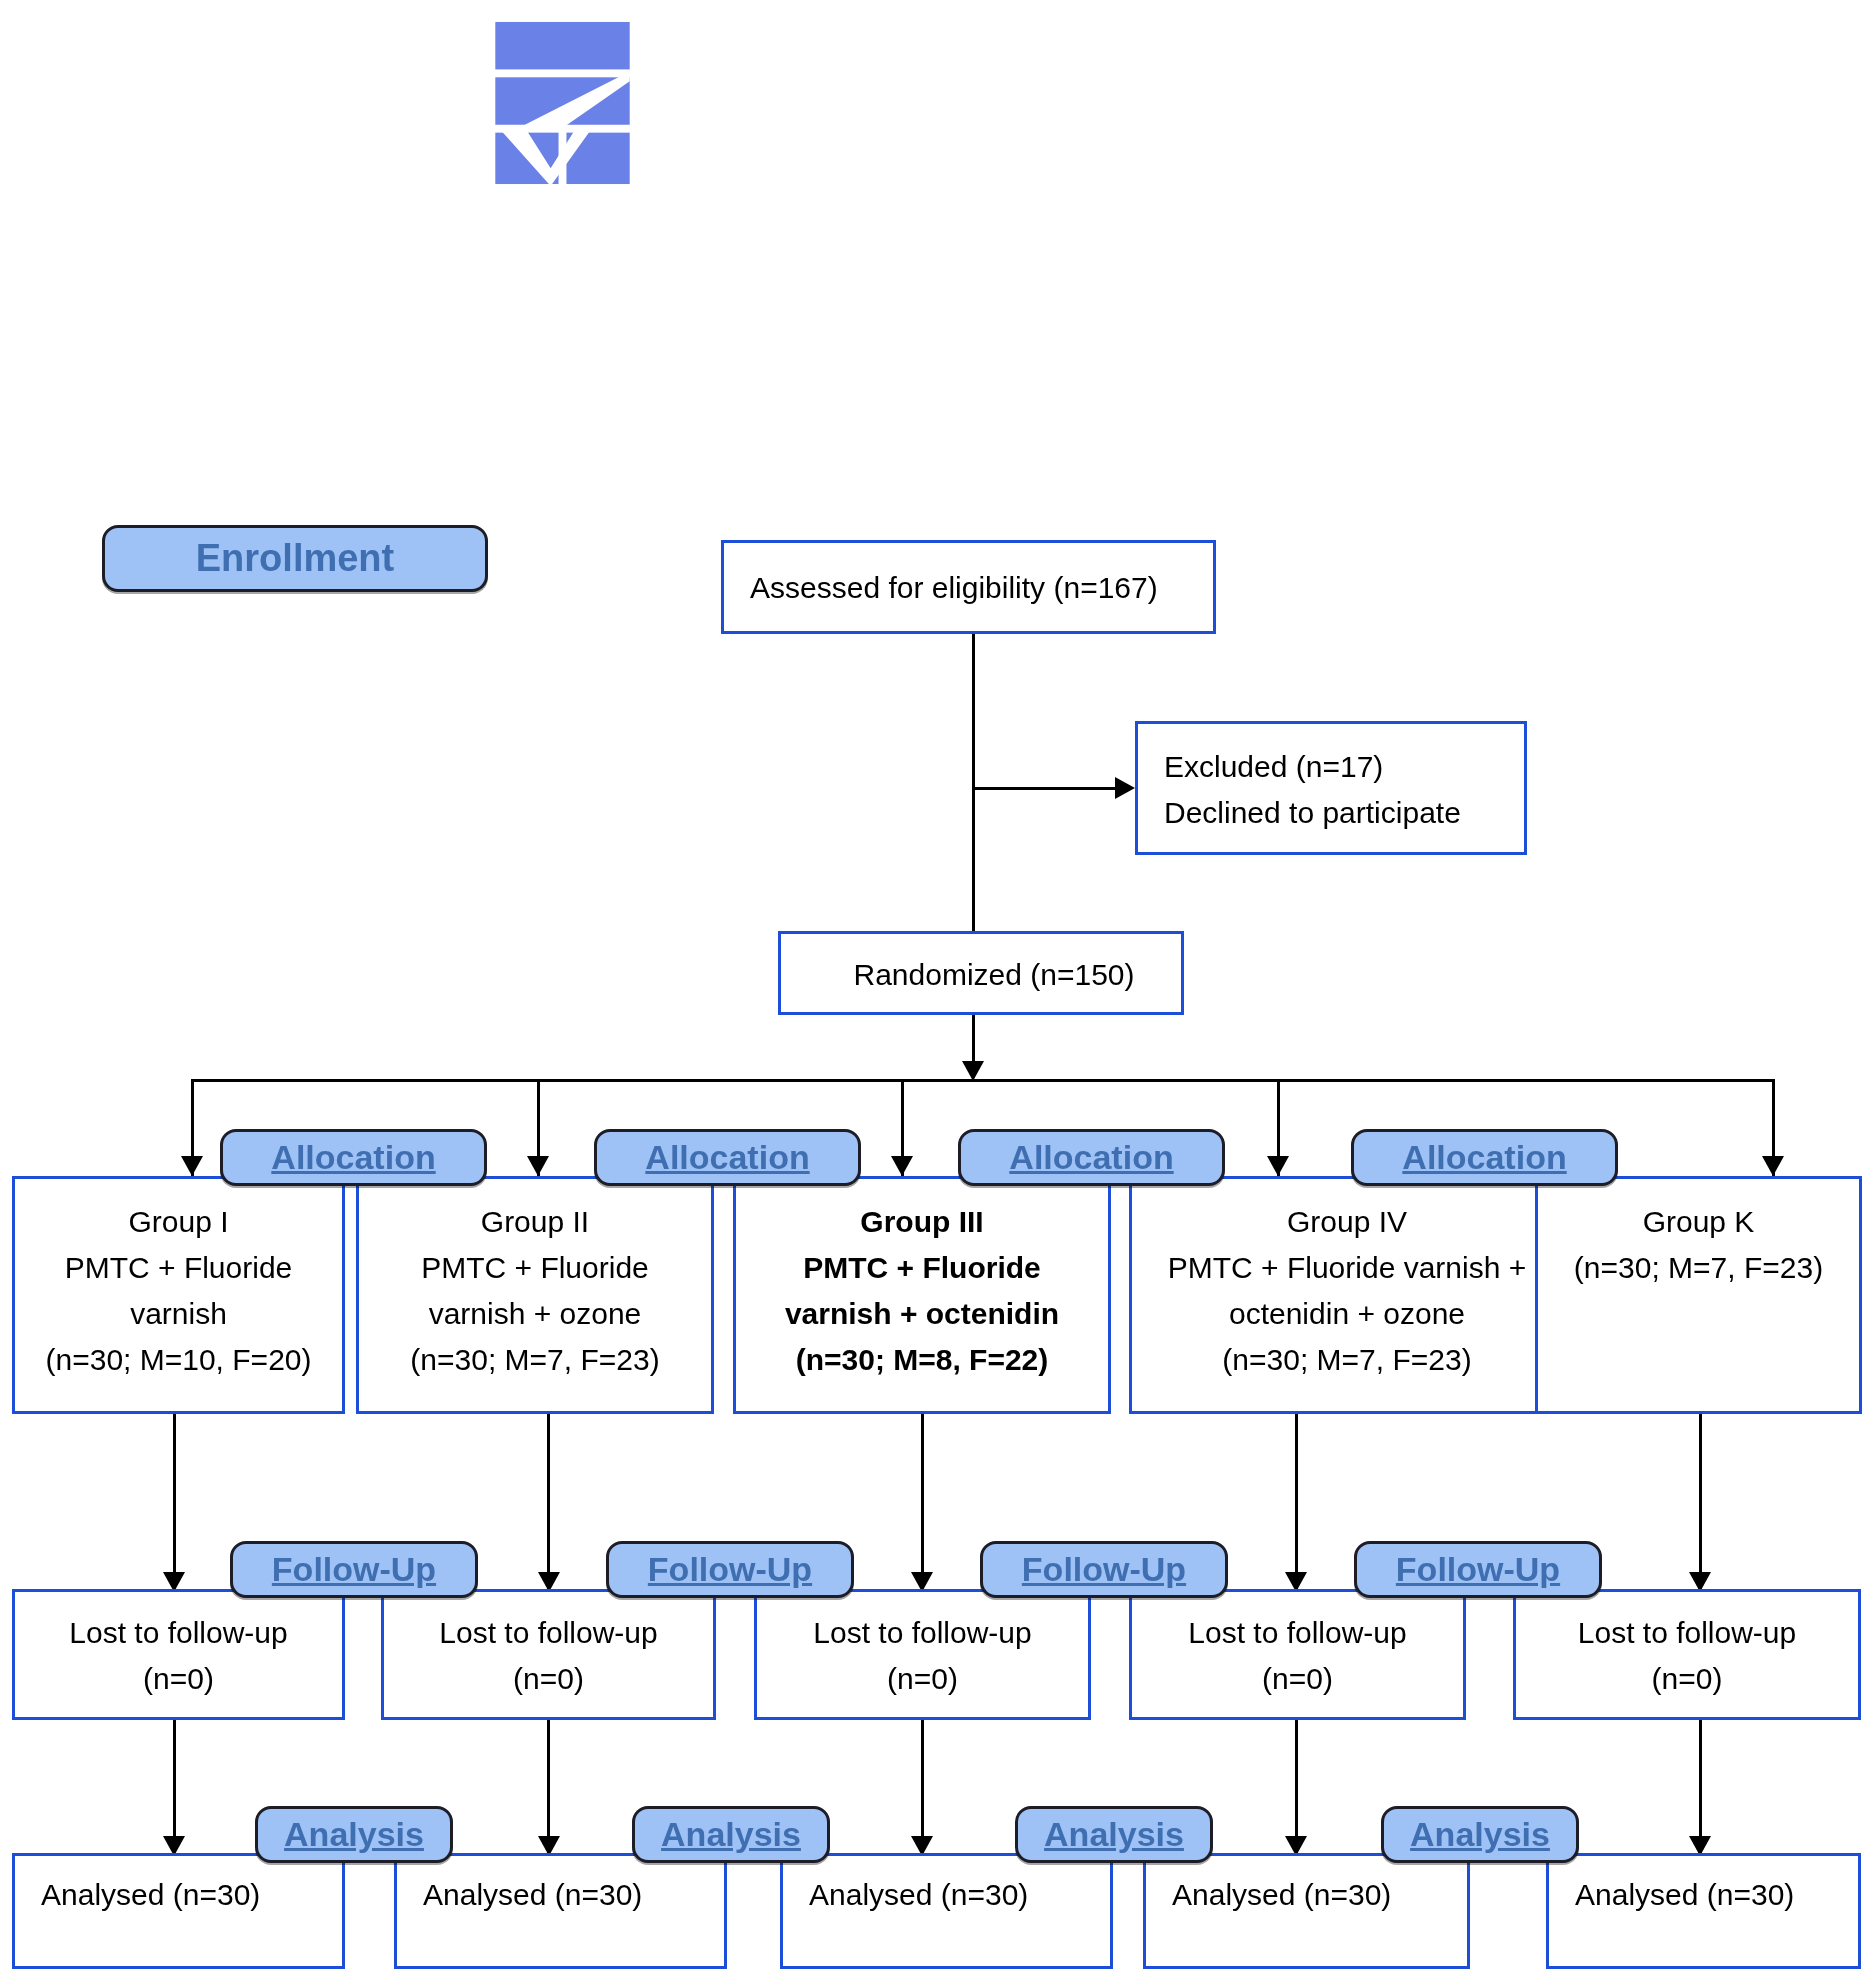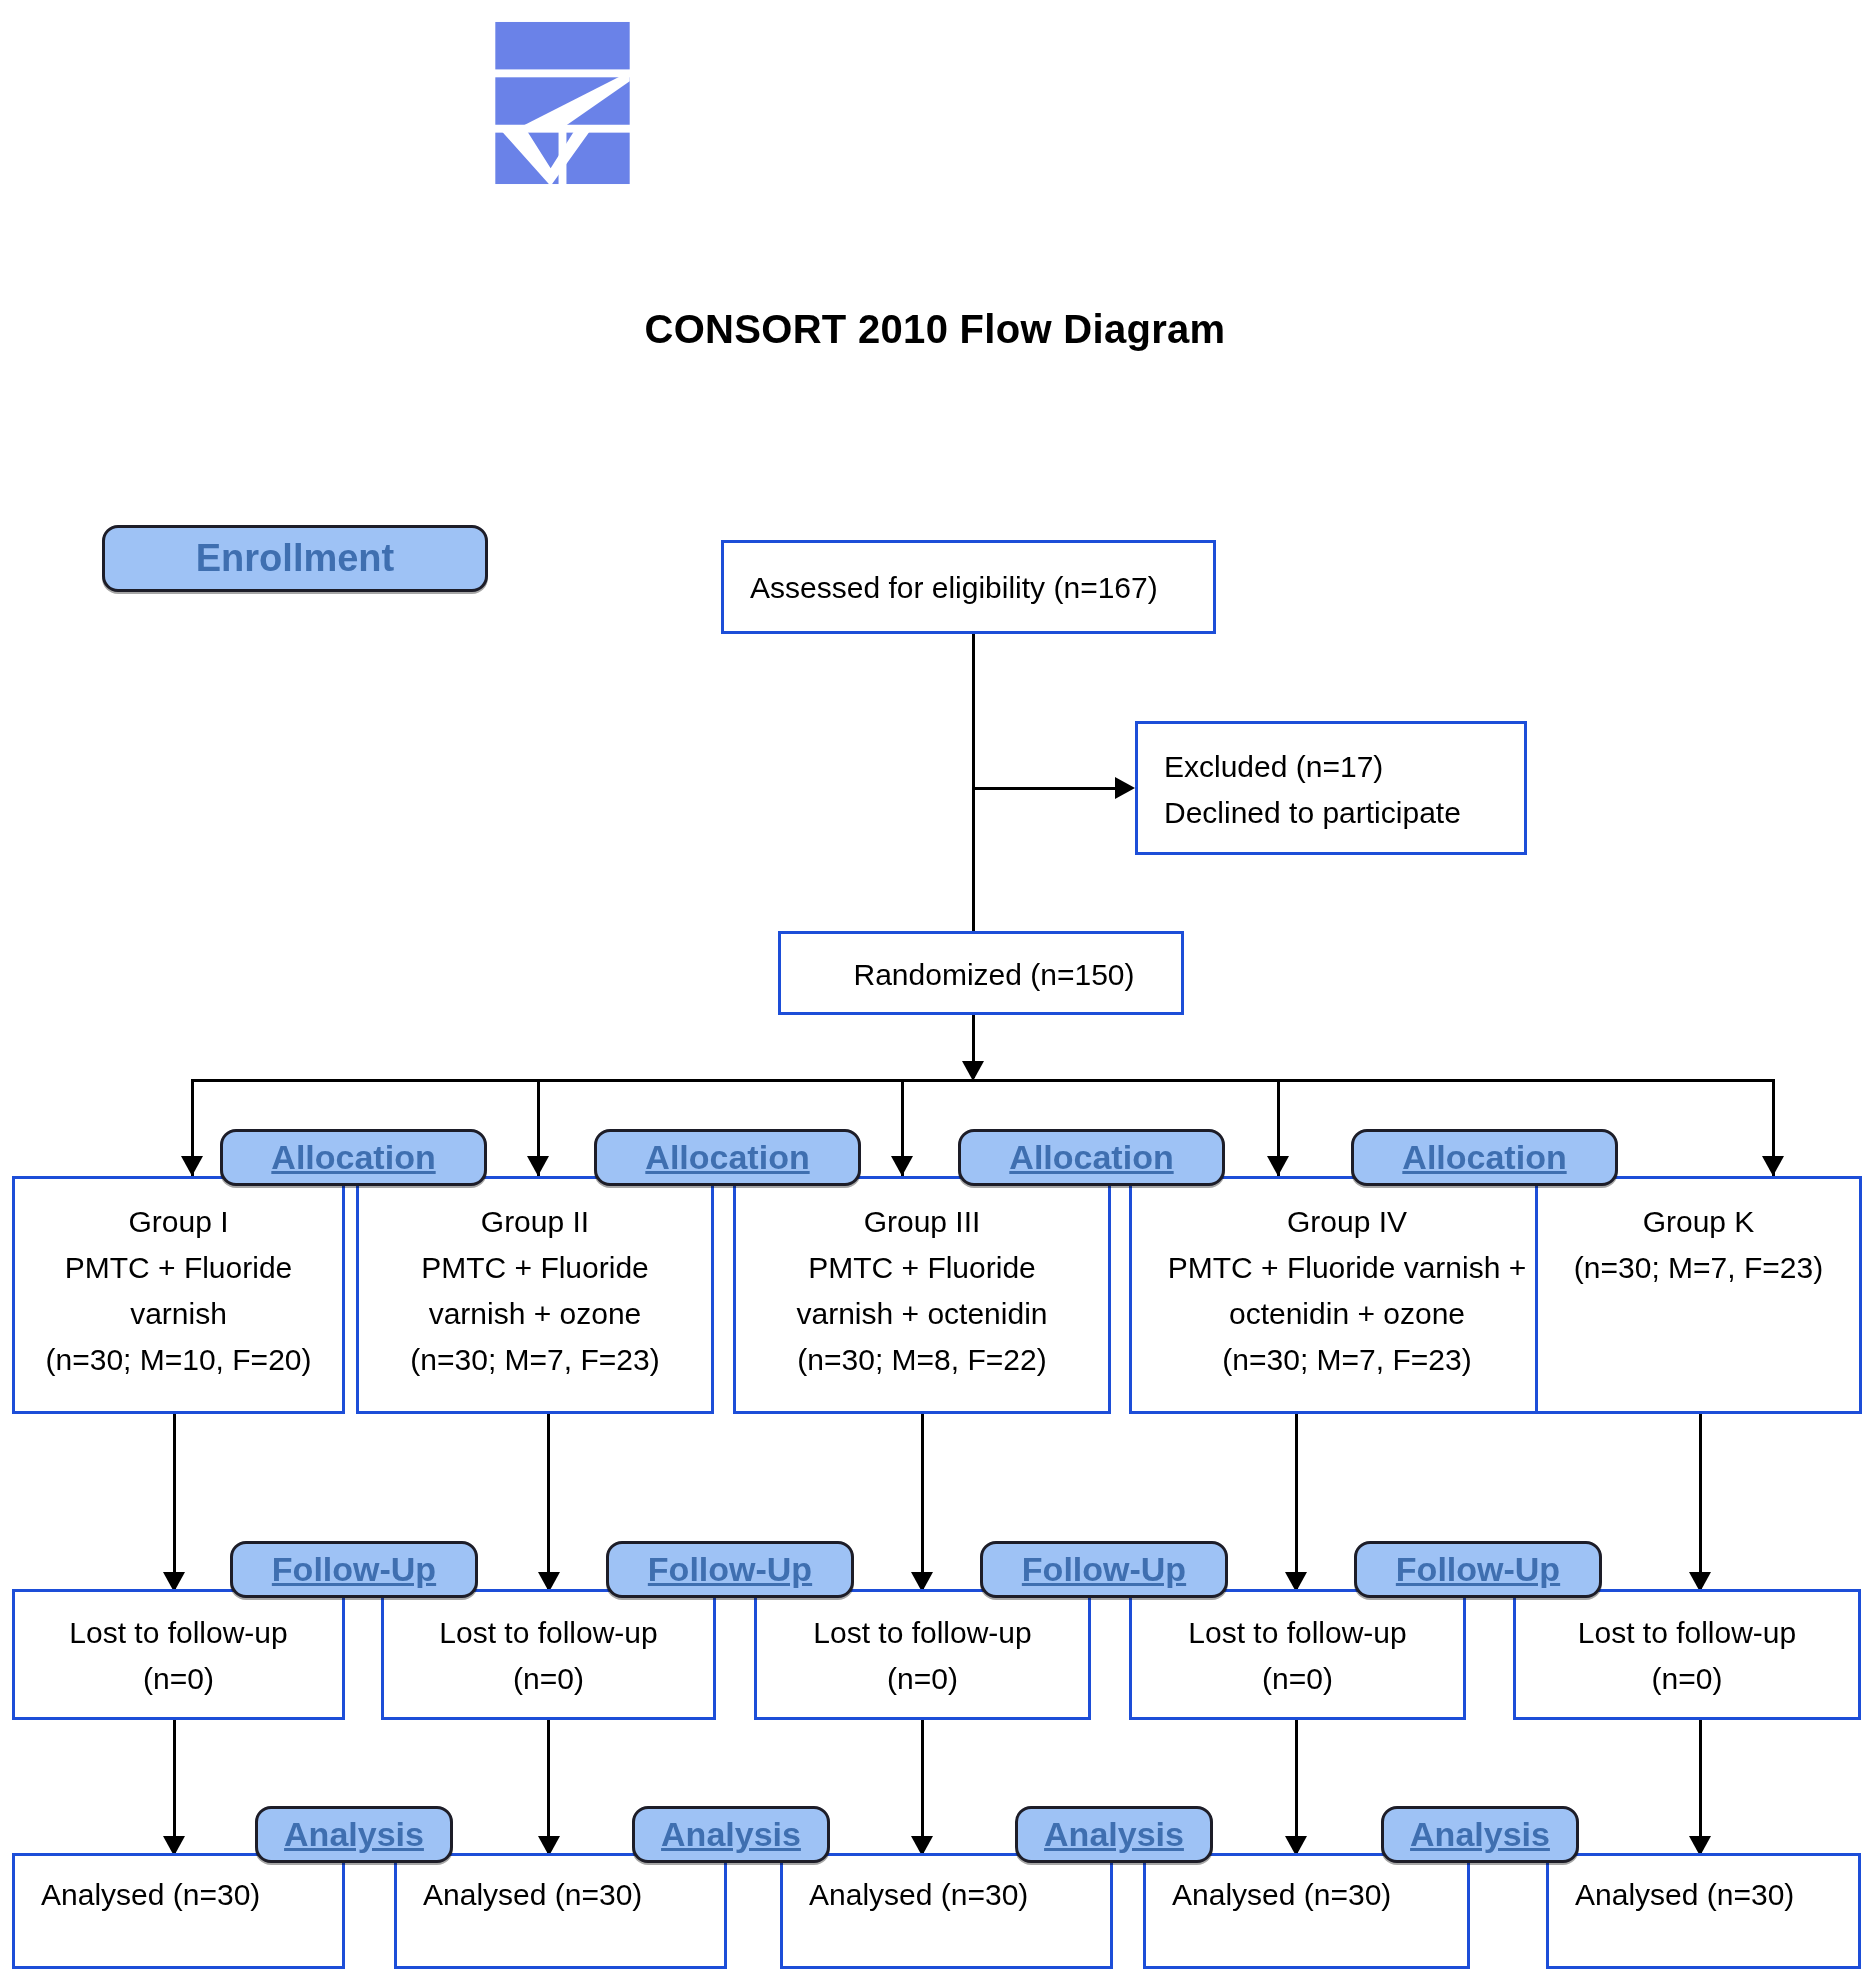--- a/index.html
+++ b/index.html
@@ -159,21 +159,20 @@
     <svg class="logo-mark" viewBox="0 0 140 168">
       <rect x="2" y="2" width="136" height="48" fill="#6A82E8"></rect>
       <rect x="2" y="58" width="136" height="48" fill="#6A82E8"></rect>
       <rect x="2" y="114" width="136" height="52" fill="#6A82E8"></rect>
       <path d="M 138 52 L 138 62 L 66 112 L 20 112 Z" fill="#ffffff"></path>
       <path d="M 8 112 L 34 112 L 58 150 L 82 112 L 98 112 L 58 168 Z" fill="#ffffff"></path>
       <rect x="66" y="112" width="8" height="56" fill="#ffffff"></rect>
     </svg>
   </div>
 
-  <div class="main-title">CONSORT 2010 Flow Diagram</div>
 
   <div class="badge big" style="left:102px; top:525px; width:386px; height:67px;">Enrollment</div>
 
   <div class="node pad-left" style="left:721px; top:540px; width:495px; height:94px;">
     <span class="txt" style="display:block; padding-top:22px;">Assessed for eligibility (n=167)</span>
   </div>
 
   <div class="vline" style="left:972px; top:634px; height:327px;"></div>
 
   <div class="hline" style="left:972px; top:787px; width:149px;"></div>
@@ -215,21 +214,21 @@
 varnish
 (n=30; M=10, F=20)</span>
   </div>
   <div class="node ctr" style="left:356px; top:1176px; width:358px; height:238px;">
     <span class="txt" style="display:block; padding-top:20px;">Group II
 PMTC + Fluoride
 varnish + ozone
 (n=30; M=7, F=23)</span>
   </div>
   <div class="node ctr" style="left:733px; top:1176px; width:378px; height:238px;">
-    <span class="txt" style="display:block; padding-top:20px;">Group III
+    <span class="txt" style="display:block; padding-top:20px;font-weight:bold;">Group III
 PMTC + Fluoride
 varnish + octenidin
 (n=30; M=8, F=22)</span>
   </div>
   <div class="node ctr" style="left:1129px; top:1176px; width:436px; height:238px;">
     <span class="txt" style="display:block; padding-top:20px;">Group IV
 PMTC + Fluoride varnish +
 octenidin + ozone
 (n=30; M=7, F=23)</span>
   </div>

